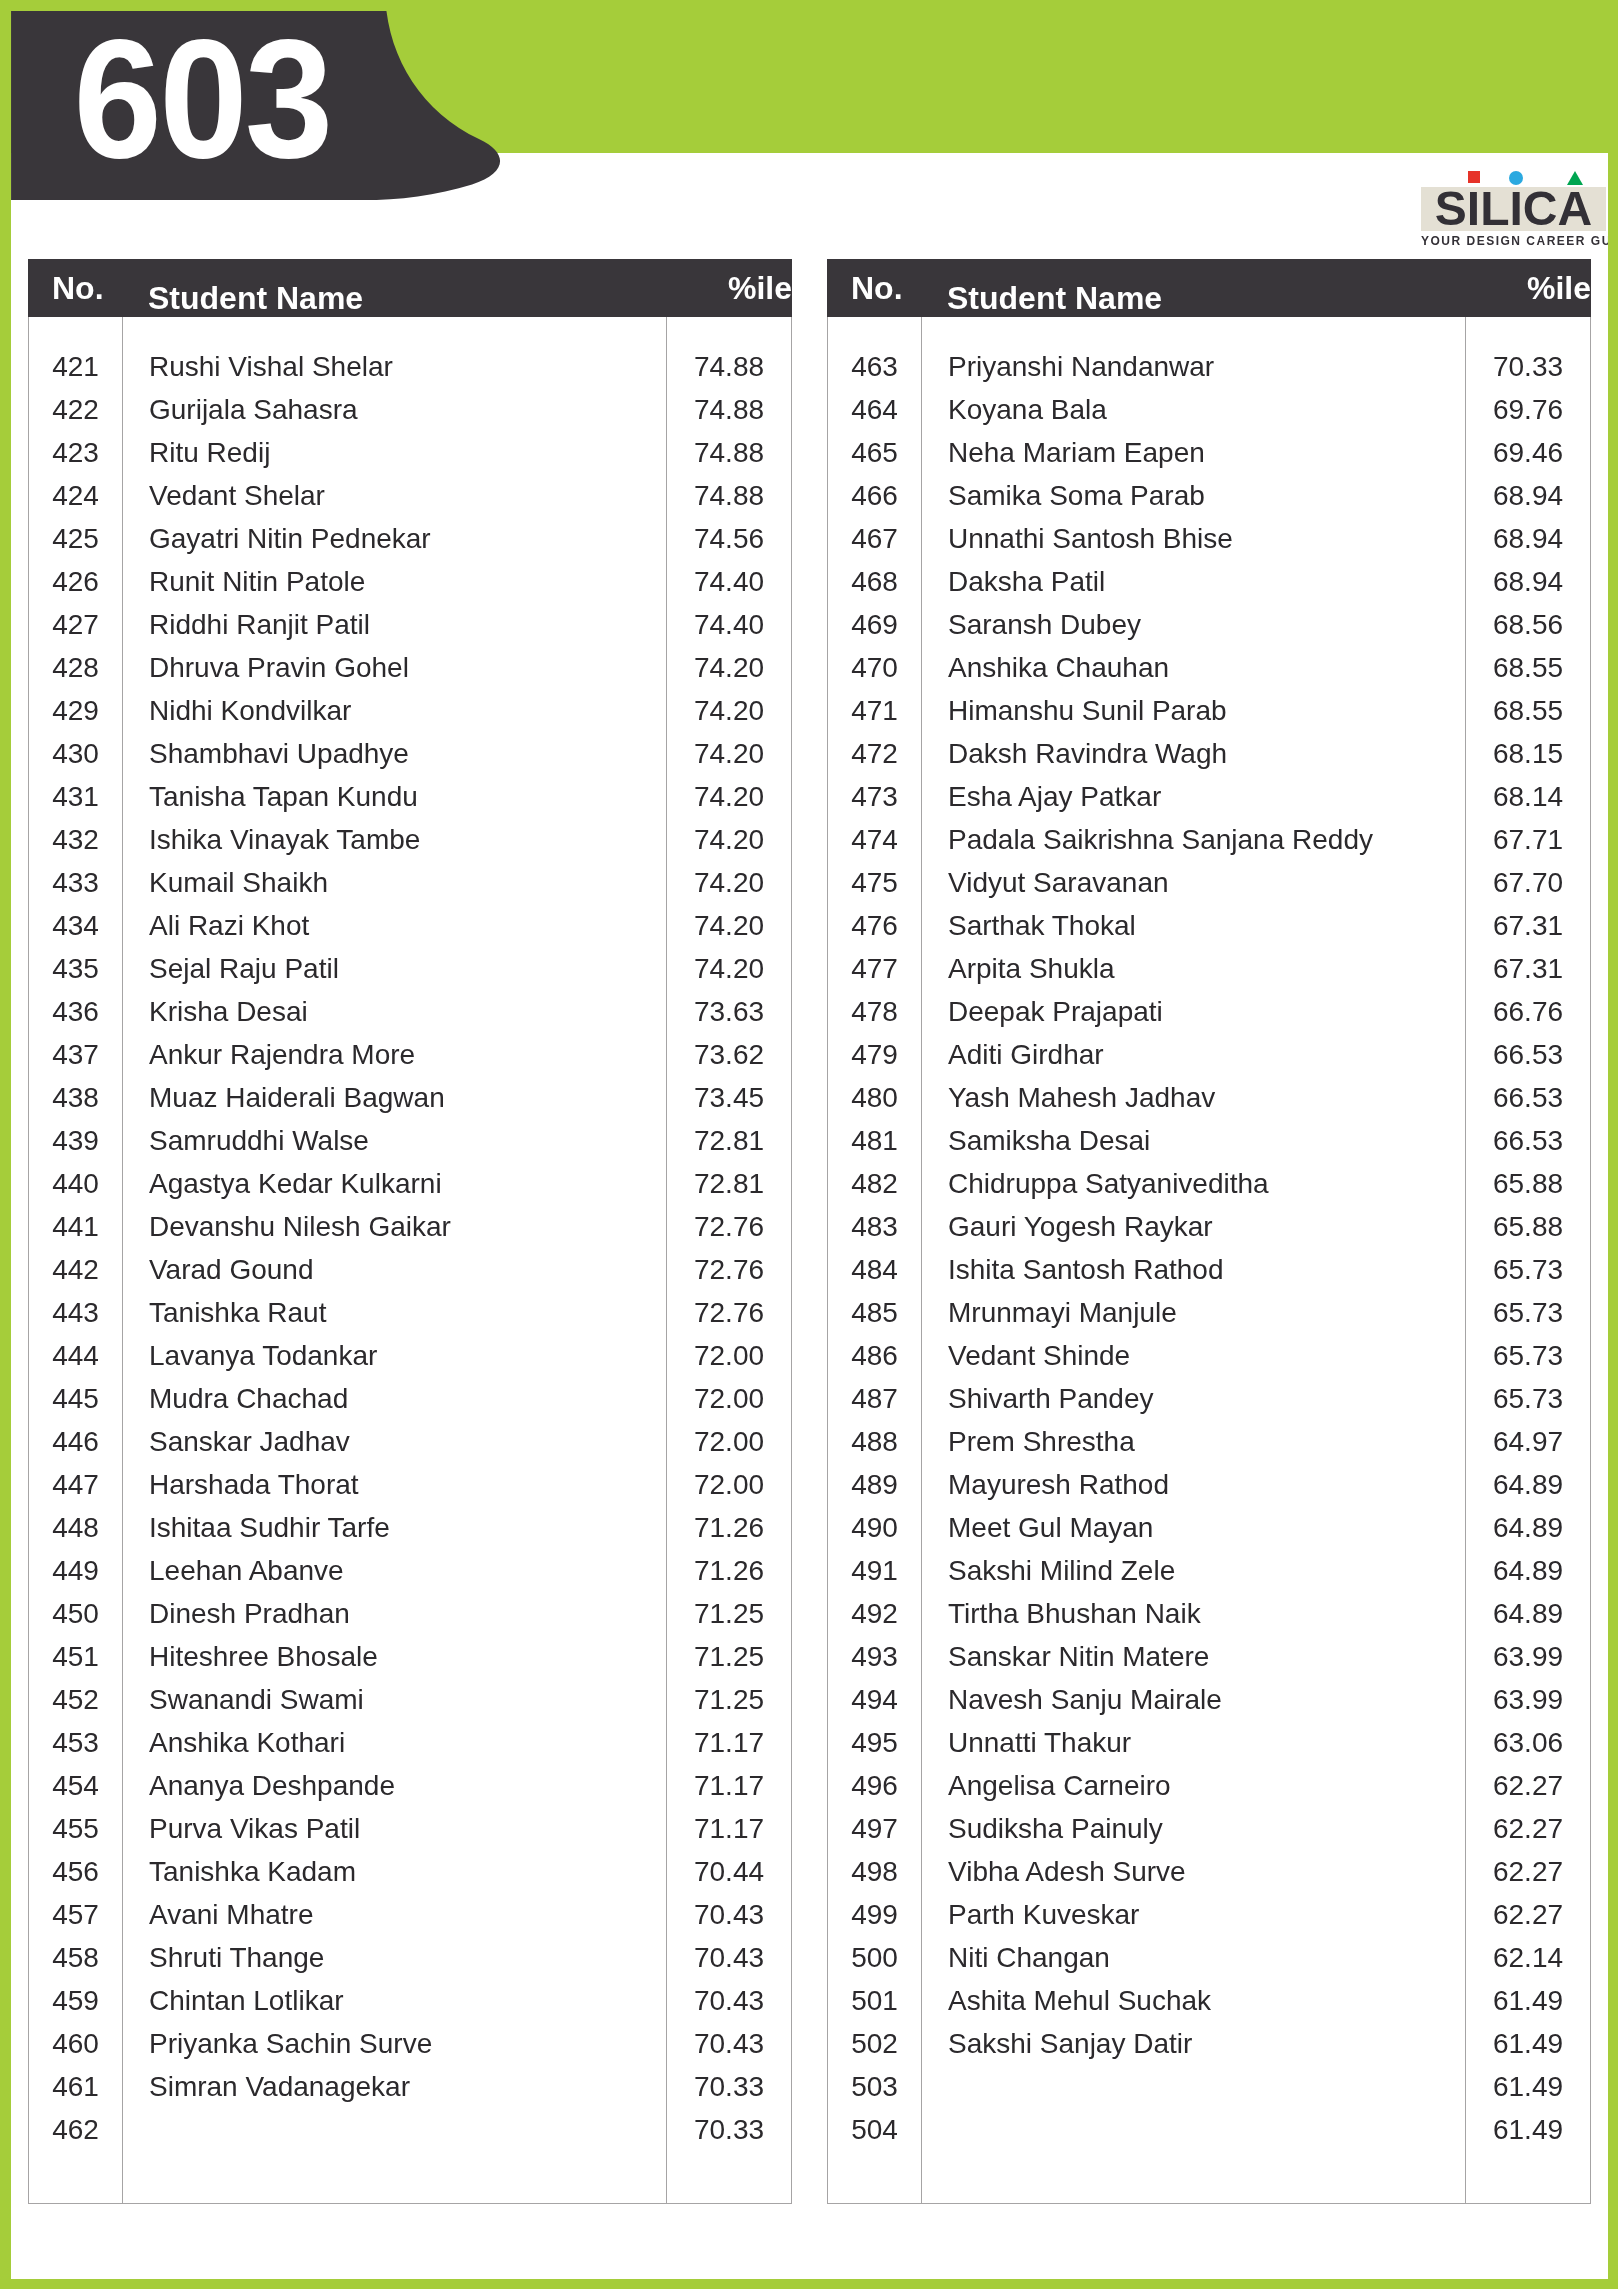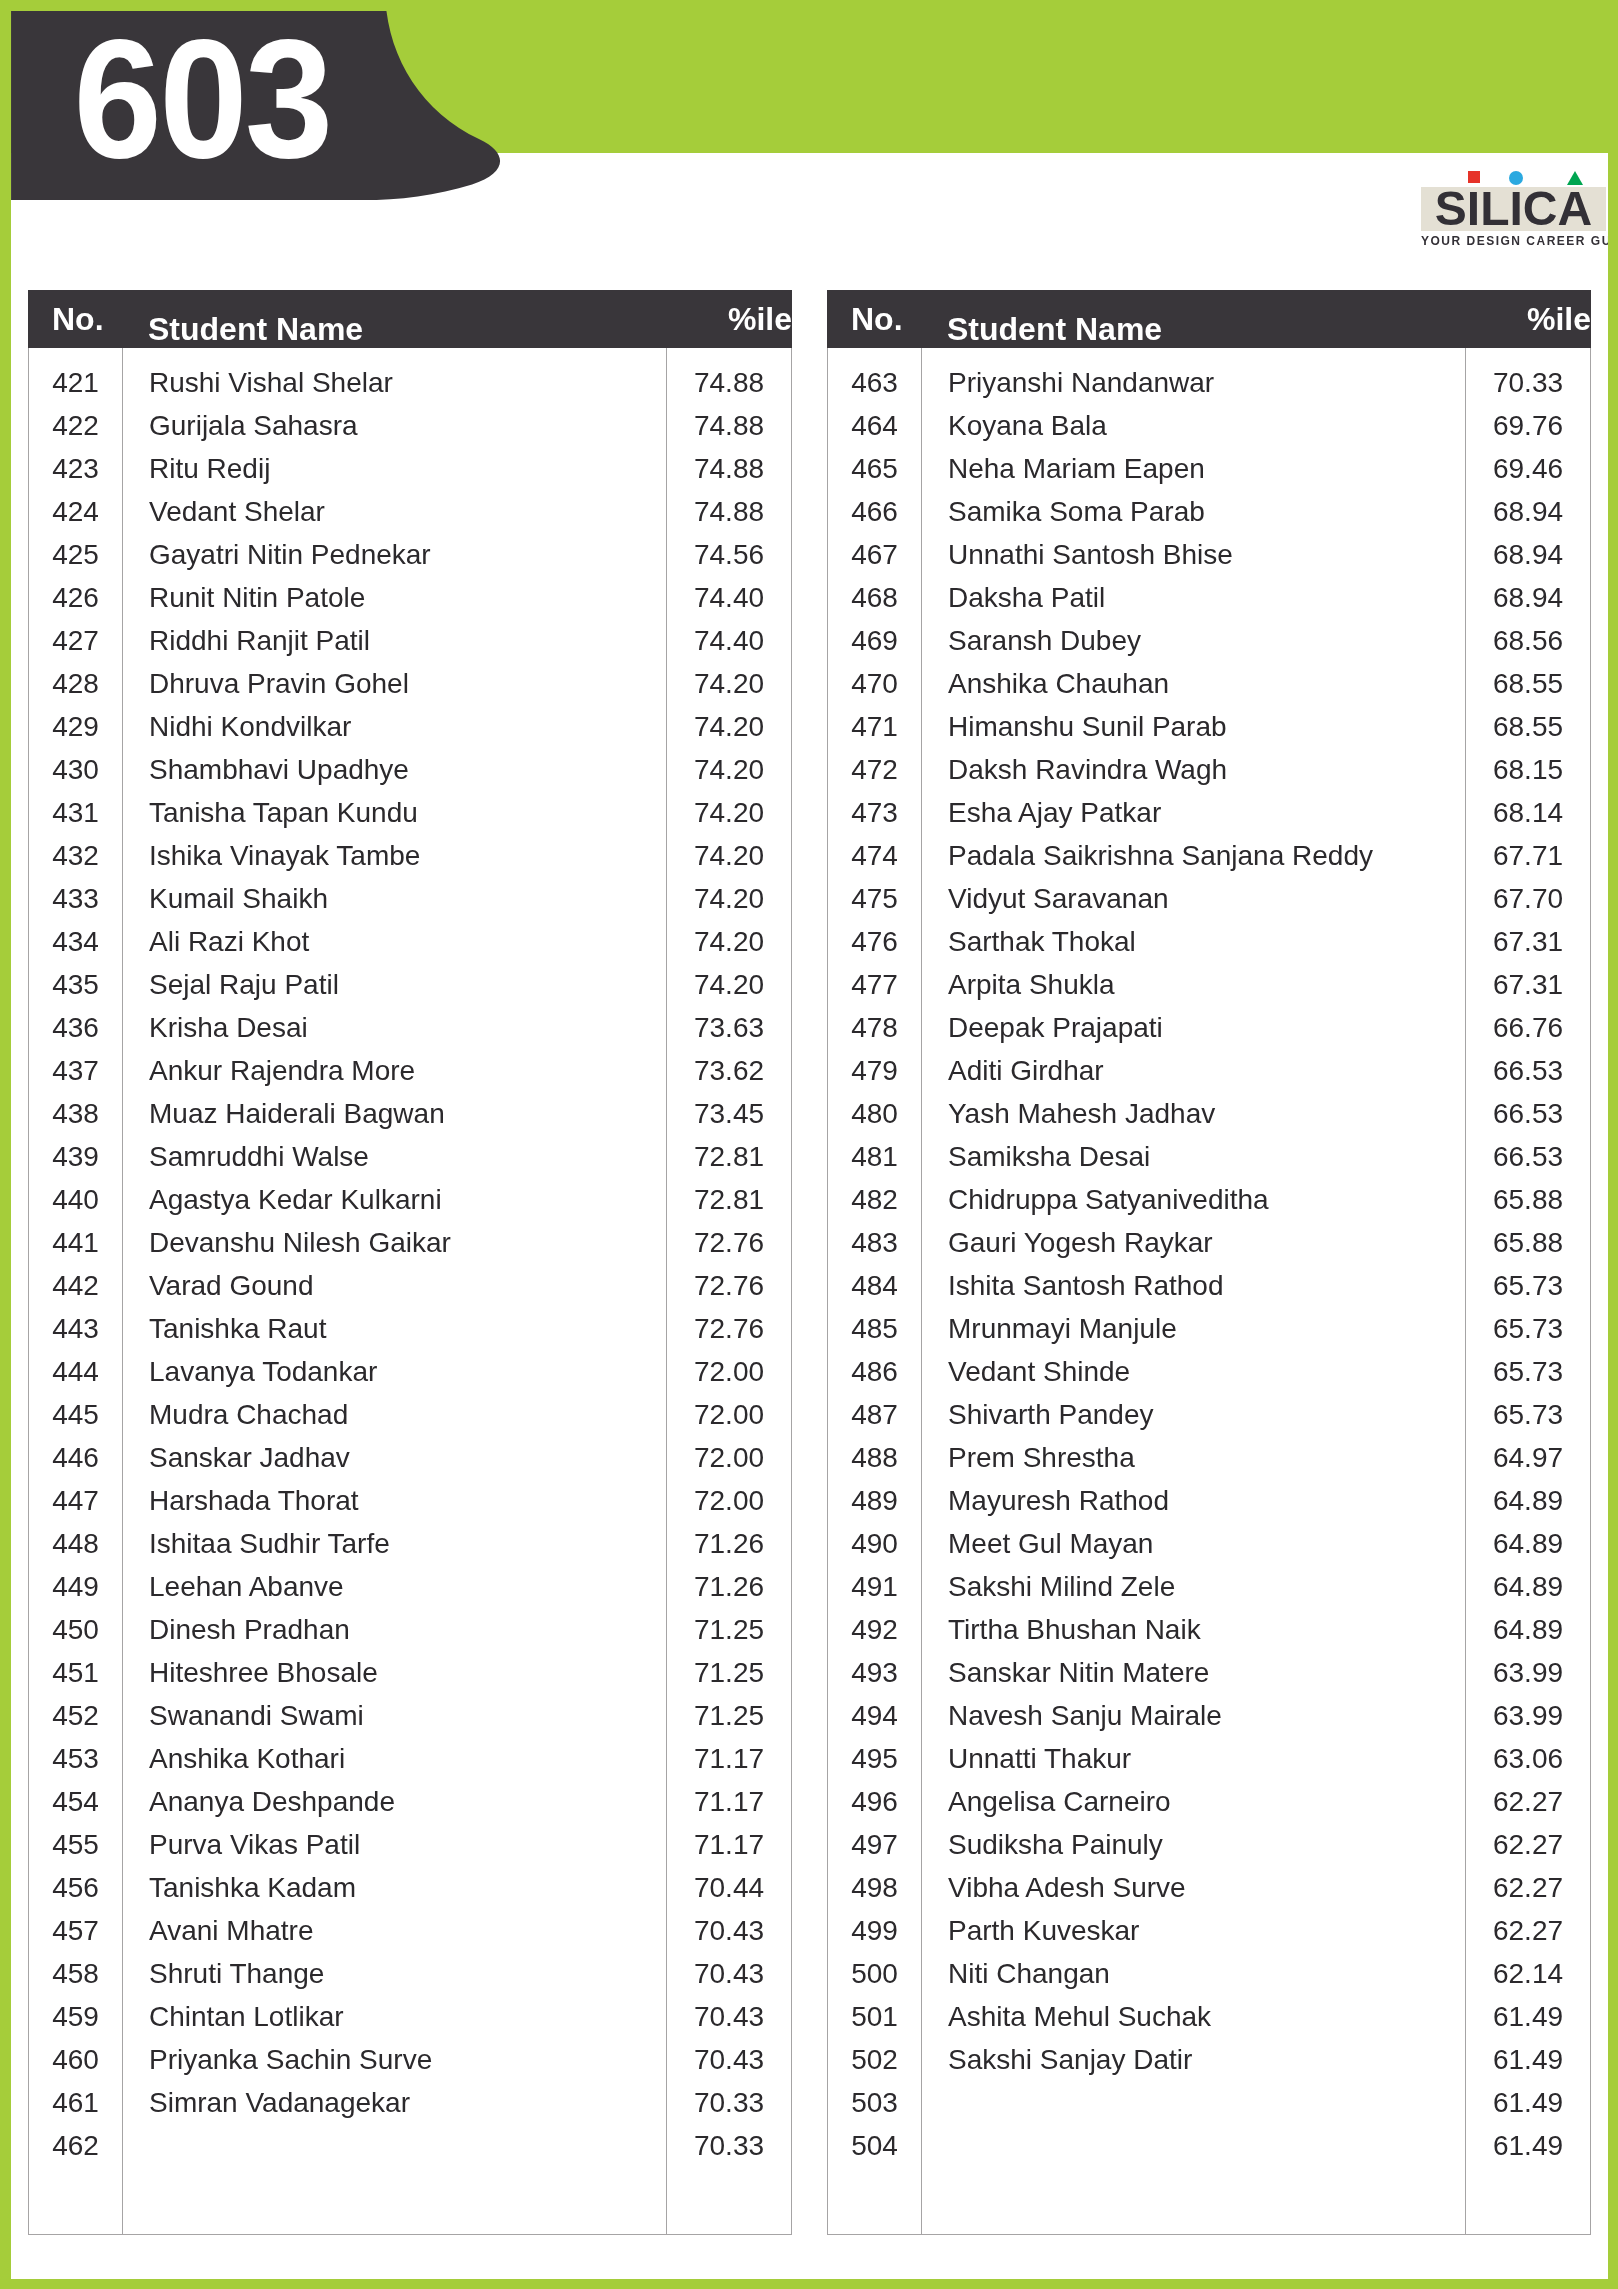--- a/index.html
+++ b/index.html
@@ -42,36 +42,36 @@
   .dot-circle{width:14px;height:14px;border-radius:50%;background:#2ba9e0;}
   .dot-triangle{
     width:0;height:0;border-left:8.3px solid transparent;border-right:8.3px solid transparent;
     border-bottom:14px solid #00a551;background:none;
   }
   .logo-tagline{
     margin-top:3.7px;font-size:12px;font-weight:700;letter-spacing:1.5px;
     color:#333036;text-align:center;white-space:nowrap;
   }
   
-  .table{position:absolute;top:290px;width:764px;height:1945px;z-index:2;}
+  .table{position:absolute;top:259px;width:764px;height:1945px;z-index:2;}
   .t-left{left:28px;}
   .t-right{left:827px;}
   .thead{
     height:58px;background:var(--charcoal);color:#ffffff;
     display:flex;align-items:center;font-size:32px;font-weight:700;
   }
   .th-no{width:94px;padding-left:24px;box-sizing:border-box;}
   .th-name{flex:1;padding-left:26px;margin-top:21px;}
   .th-pct{width:126px;text-align:right;}
   .tbody{
     position:absolute;top:58px;bottom:0;left:0;right:0;
     border:1.8px solid var(--line);border-top:none;
     display:flex;box-sizing:border-box;background:#fff;
   }
-  .col{padding-top:13px;box-sizing:border-box;}
+  .col{padding-top:28px;box-sizing:border-box;}
   .col-no{width:94px;border-right:1.8px solid var(--line);}
   .col-name{flex:1;border-right:1.8px solid var(--line);padding-left:26px;}
   .col-pct{width:124px;}
   .cell{height:43px;display:flex;align-items:center;font-size:28px;color:var(--ink);white-space:nowrap;}
   .c-no,.c-pct{justify-content:center;}
   .c-no{width:100%;}
   .c-pct{width:100%;}
 </style>
 </head>
 <body>

